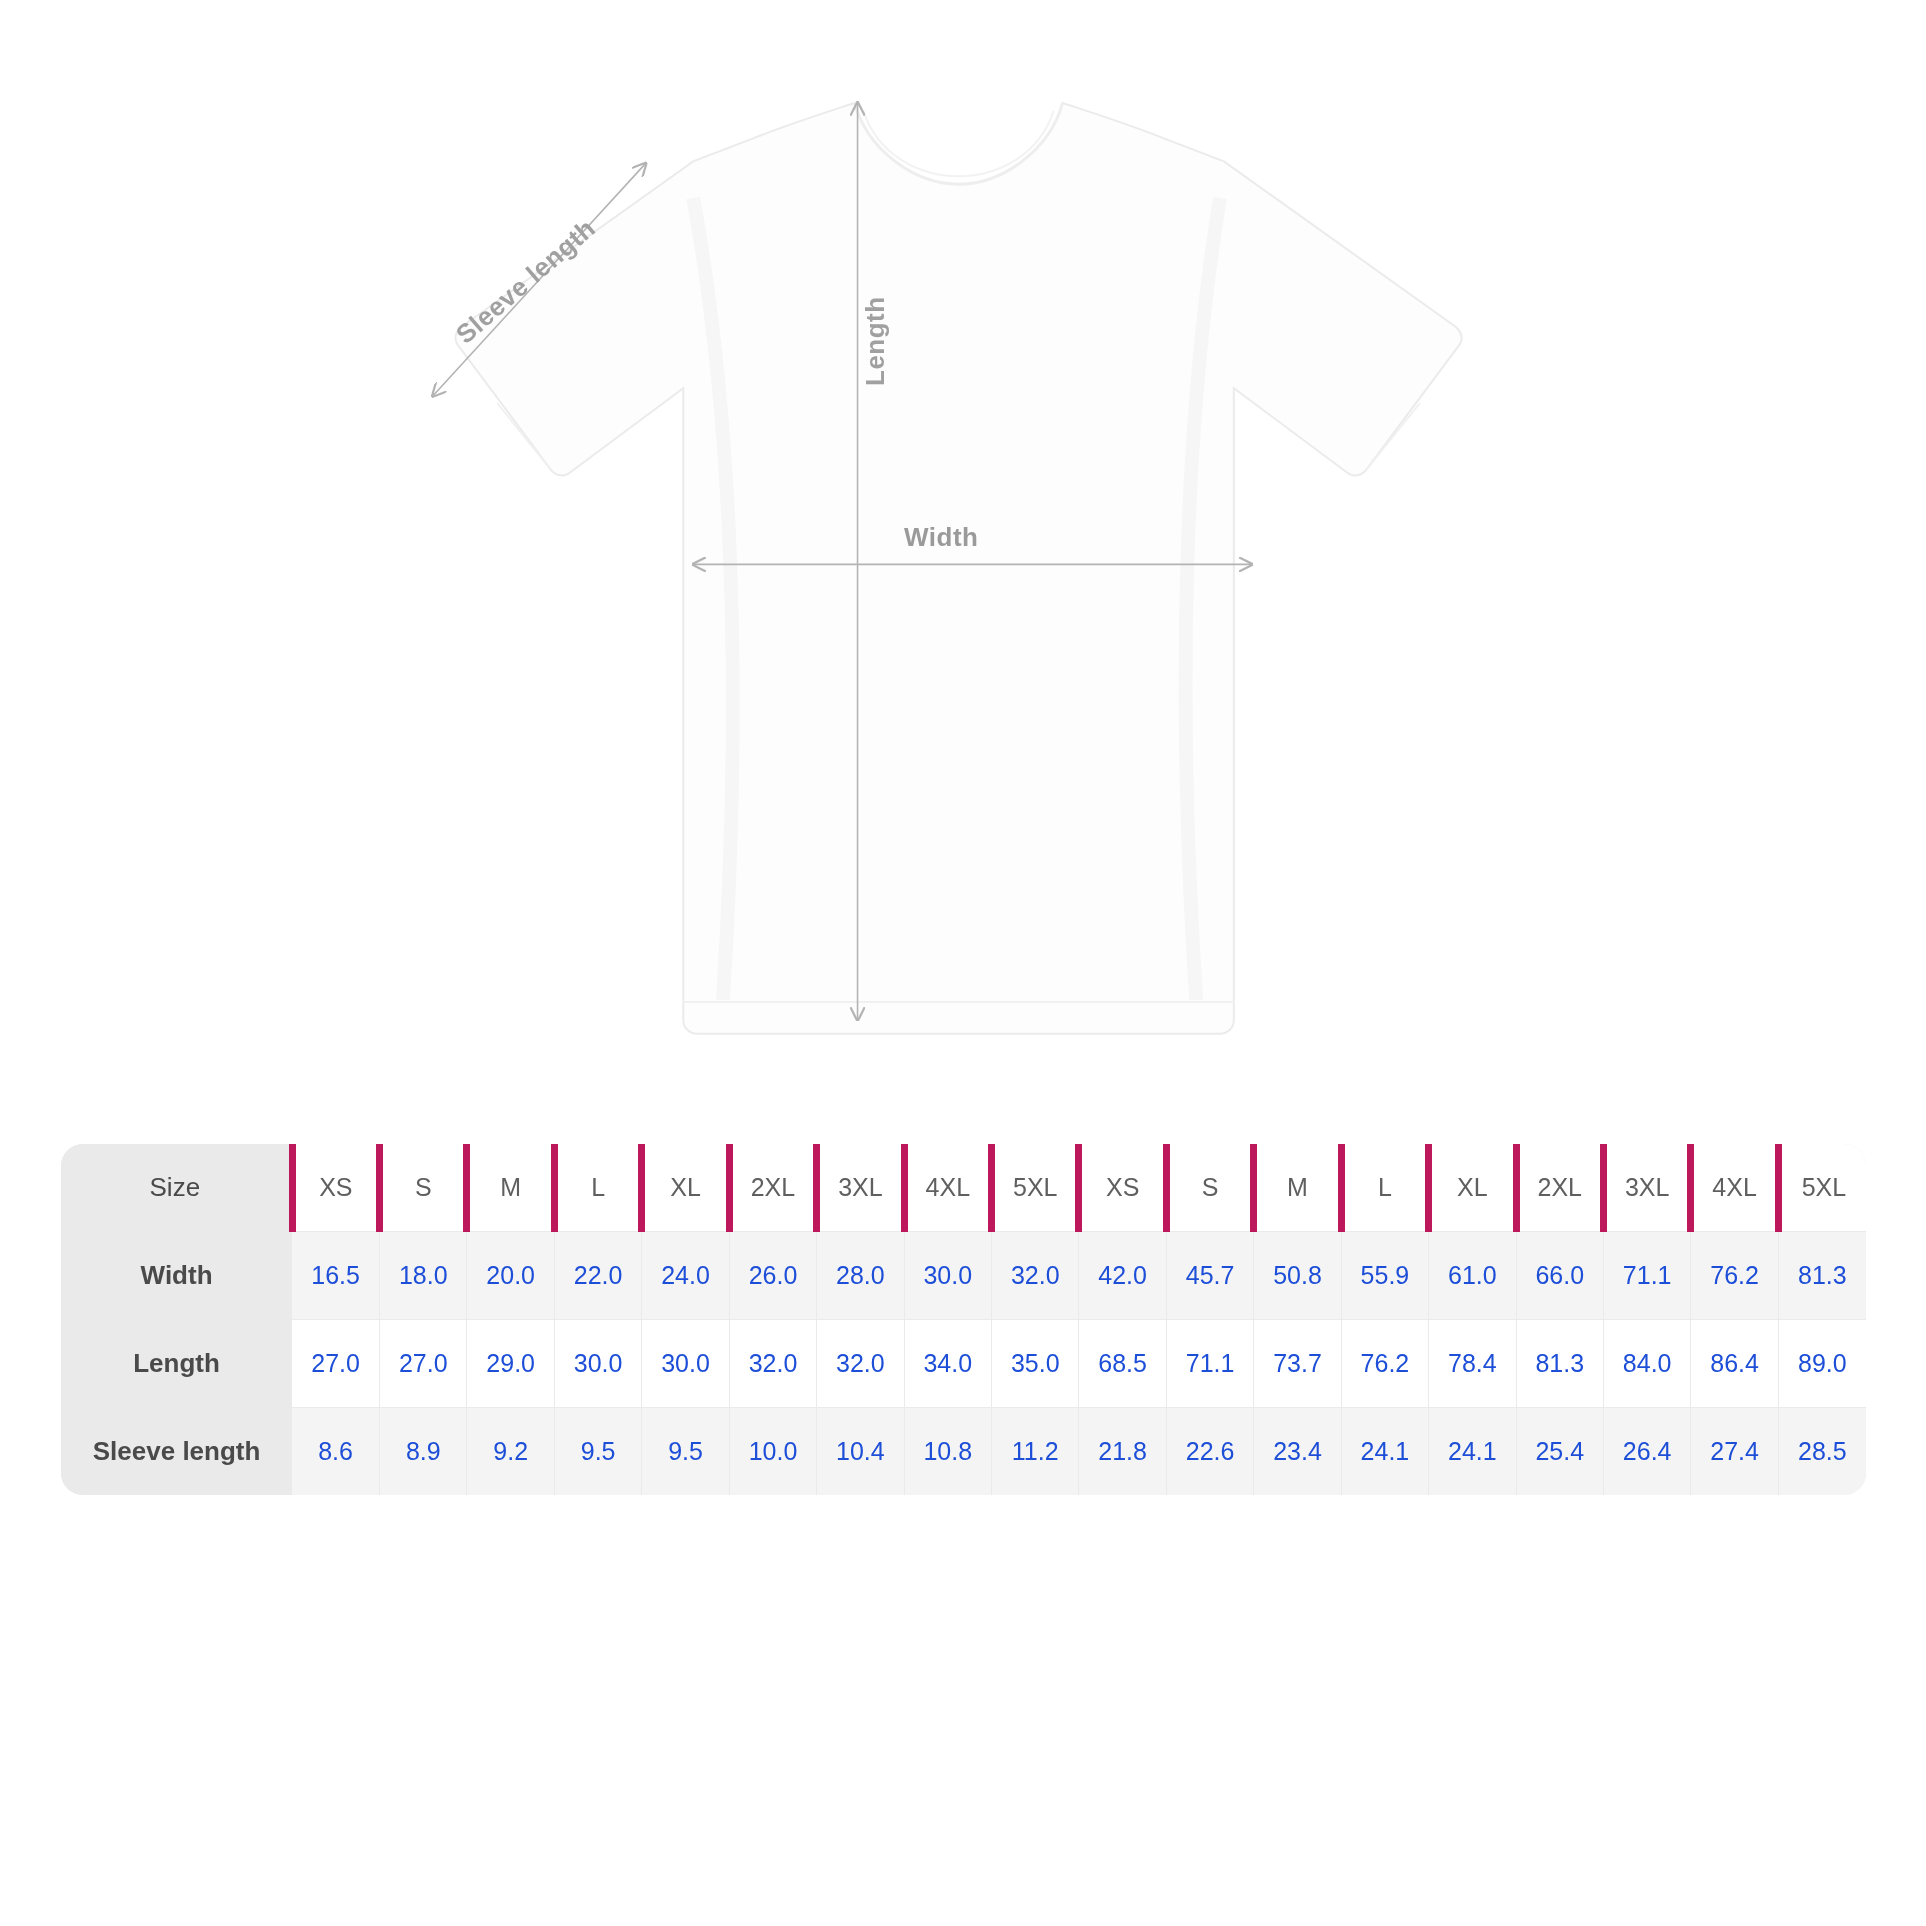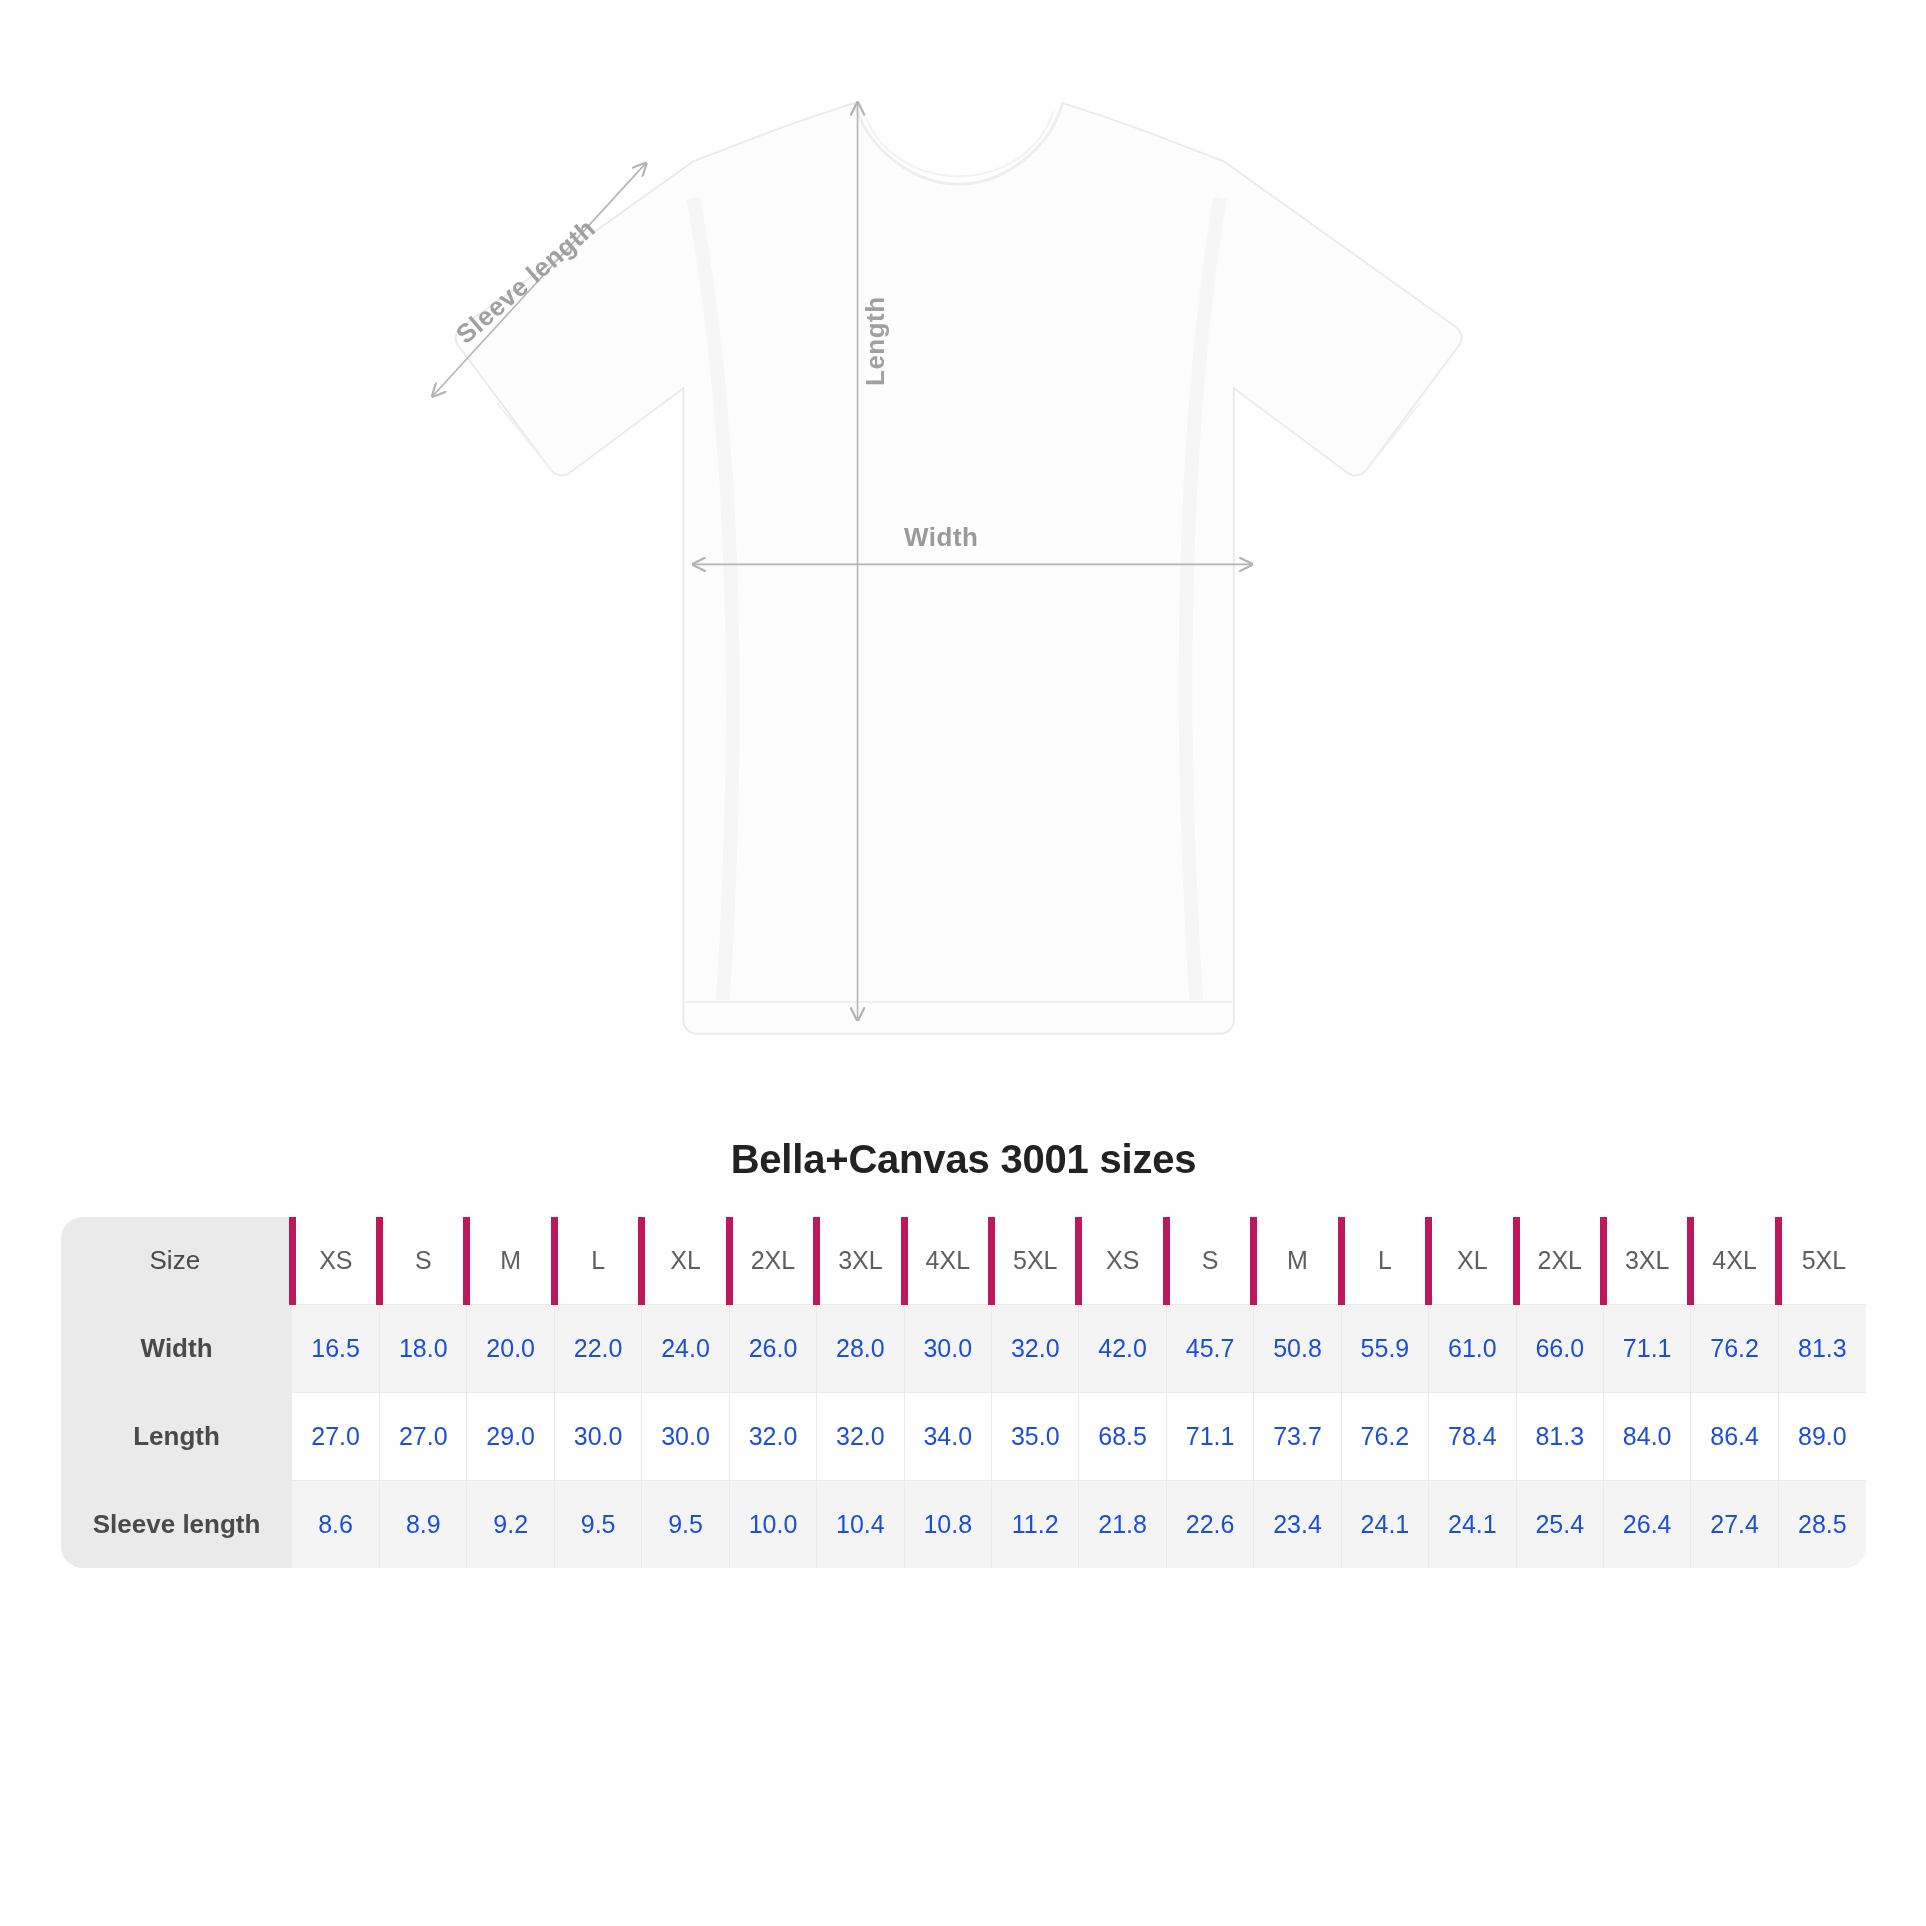--- a/index.html
+++ b/index.html
@@ -212,21 +212,20 @@
         <line x1="437" y1="400" x2="652" y2="165" marker-start="url(#arrHs)" marker-end="url(#arrH)"></line>
       </g>
     </svg>
 
     <div class="dim-label sleeve">Sleeve length</div>
     <div class="dim-label length">Length</div>
     <div class="dim-label width">Width</div>
   </div>
 
   <div class="titles">
-    <h1 class="chart-title">Bella+Canvas 3001 sizes</h1>
   </div>
 
   <div class="table-wrap">
     <table class="size-table">
       <colgroup id="colgroup">
           <col style="width: 230px;">
           <col style="width: 87px;">
           <col style="width: 87px;">
           <col style="width: 87px;">
           <col style="width: 87px;">

